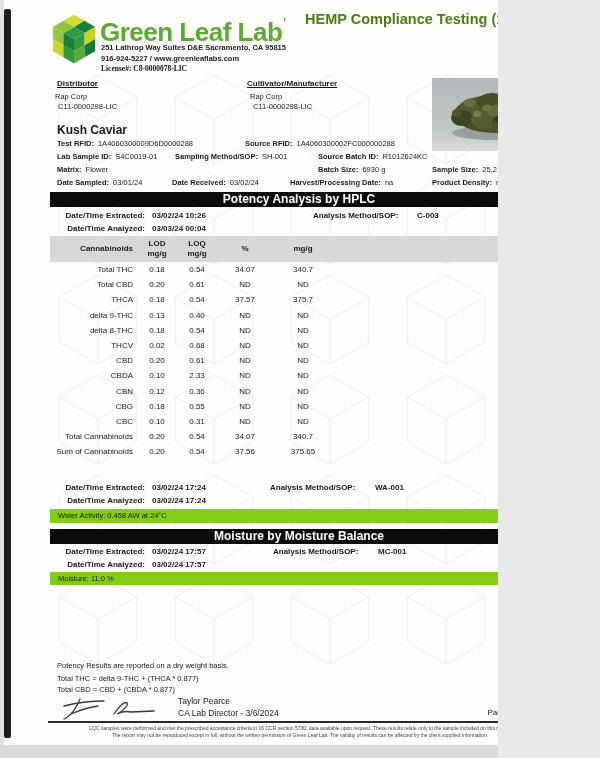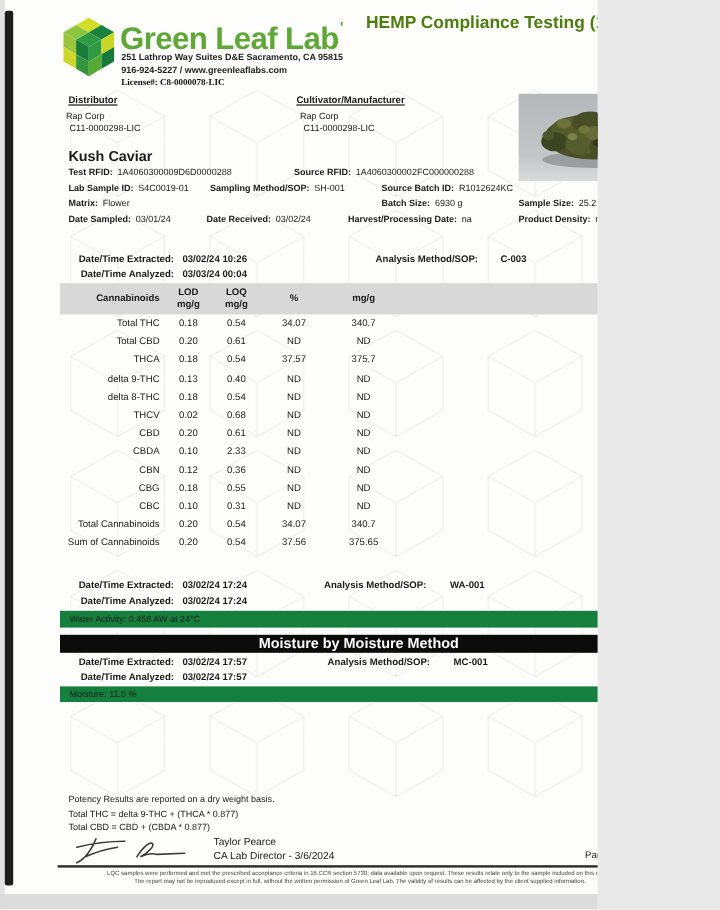--- a/index.html
+++ b/index.html
@@ -43,21 +43,21 @@
   .th-mgg{left:223px;width:60px;text-align:center;top:8px;}
   #potency-rows{position:absolute;left:50px;top:264px;width:498px;}
   .trow{position:relative;height:15.2px;}
   .trow span{position:absolute;top:1px;font-size:8px;}
   .c-name{left:0;width:83px;text-align:right;}
   .c-lod{left:87px;width:40px;text-align:center;}
   .c-loq{left:127px;width:40px;text-align:center;}
   .c-pct{left:175px;width:40px;text-align:center;}
   .c-mgg{left:223px;width:60px;text-align:center;}
   
-  .result-bar{left:50px;width:498px;height:14px;background:#15803d;font-size:7.5px;line-height:14px;padding-left:8px;box-sizing:border-box;}
+  .result-bar{left:50px;width:498px;height:14px;background:#84cc16;font-size:7.5px;line-height:14px;padding-left:8px;box-sizing:border-box;}
   
   .note{font-size:7.5px;}
   .signer{font-size:8.5px;}
   .divider{left:48px;top:721px;width:500px;height:2px;background:#2b2b2b;}
   .disclaimer{left:0;width:600px;text-align:center;font-size:5px;color:#444;}
   .pagenum{left:468px;top:708px;width:80px;text-align:center;font-size:8px;}
   .watermark{left:40px;top:70px;pointer-events:none;}
 </style>
 </head>
 <body>
@@ -179,20 +179,21 @@
     </div>
   <div class="abs field" style="left:290px;top:178px;">
       <span class="lbl">Harvest/Processing Date:</span>
       <span>na</span>
     </div>
   <div class="abs field" style="left:432px;top:178px;">
       <span class="lbl">Product Density:</span>
       <span>na</span>
     </div>
 
+  <div class="abs secbar" style="top:192px;">Potency Analysis by HPLC</div>
   <div class="abs dt-lbl" style="top:211px;">Date/Time Extracted:</div>
   <div class="abs dt-val" style="top:211px;">03/02/24  10:26</div>
   <div class="abs mth-lbl" style="left:313px;top:211px;">Analysis Method/SOP:</div>
   <div class="abs mth-val" style="left:417px;top:211px;">C-003</div>
   <div class="abs dt-lbl" style="top:224px;">Date/Time  Analyzed:</div>
   <div class="abs dt-val" style="top:224px;">03/03/24  00:04</div>
 
   <div class="abs thead">
     <span class="th-name">Cannabinoids</span>
     <span class="th-lod1">LOD</span>
@@ -311,21 +312,21 @@
     </div>
 
   <div class="abs dt-lbl" style="top:483px;">Date/Time Extracted:</div>
   <div class="abs dt-val" style="top:483px;">03/02/24  17:24</div>
   <div class="abs mth-lbl" style="left:270px;top:483px;">Analysis Method/SOP:</div>
   <div class="abs mth-val" style="left:375px;top:483px;">WA-001</div>
   <div class="abs dt-lbl" style="top:496px;">Date/Time  Analyzed:</div>
   <div class="abs dt-val" style="top:496px;">03/02/24  17:24</div>
   <div class="abs result-bar" style="top:509px;"><span>Water Activity:</span>&nbsp;<span>0.458 AW at 24°C</span></div>
 
-  <div class="abs secbar" style="top:529px;">Moisture by Moisture Method</div>
+  <div class="abs secbar" style="top:529px;">Moisture by Moisture Balance</div>
   <div class="abs dt-lbl" style="top:547px;">Date/Time Extracted:</div>
   <div class="abs dt-val" style="top:547px;">03/02/24  17:57</div>
   <div class="abs mth-lbl" style="left:273px;top:547px;">Analysis Method/SOP:</div>
   <div class="abs mth-val" style="left:378px;top:547px;">MC-001</div>
   <div class="abs dt-lbl" style="top:560px;">Date/Time  Analyzed:</div>
   <div class="abs dt-val" style="top:560px;">03/02/24  17:57</div>
   <div class="abs result-bar" style="top:572px;height:13px;line-height:13px;"><span>Moisture:</span>&nbsp;<span>11.0 %</span></div>
 
   <div class="abs note" style="left:57px;top:661px;">Potency Results are reported on a dry weight basis.</div>
   <div class="abs note" style="left:57px;top:674px;">Total THC =  delta 9-THC + (THCA * 0.877)</div>

